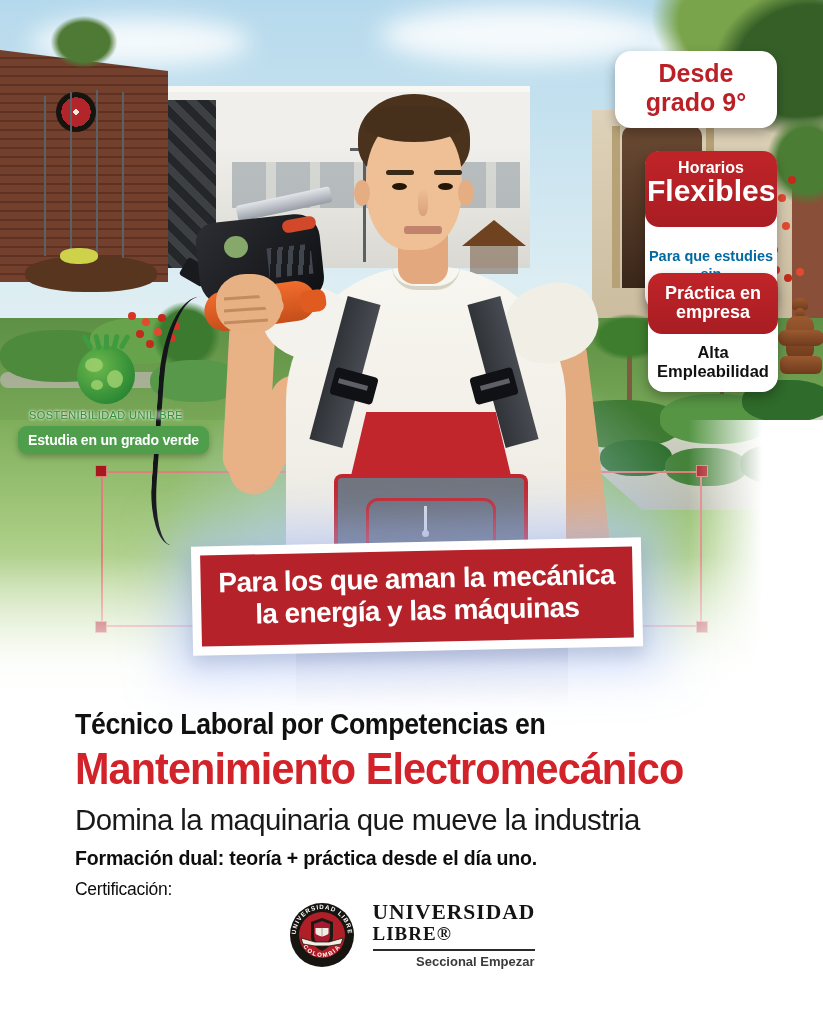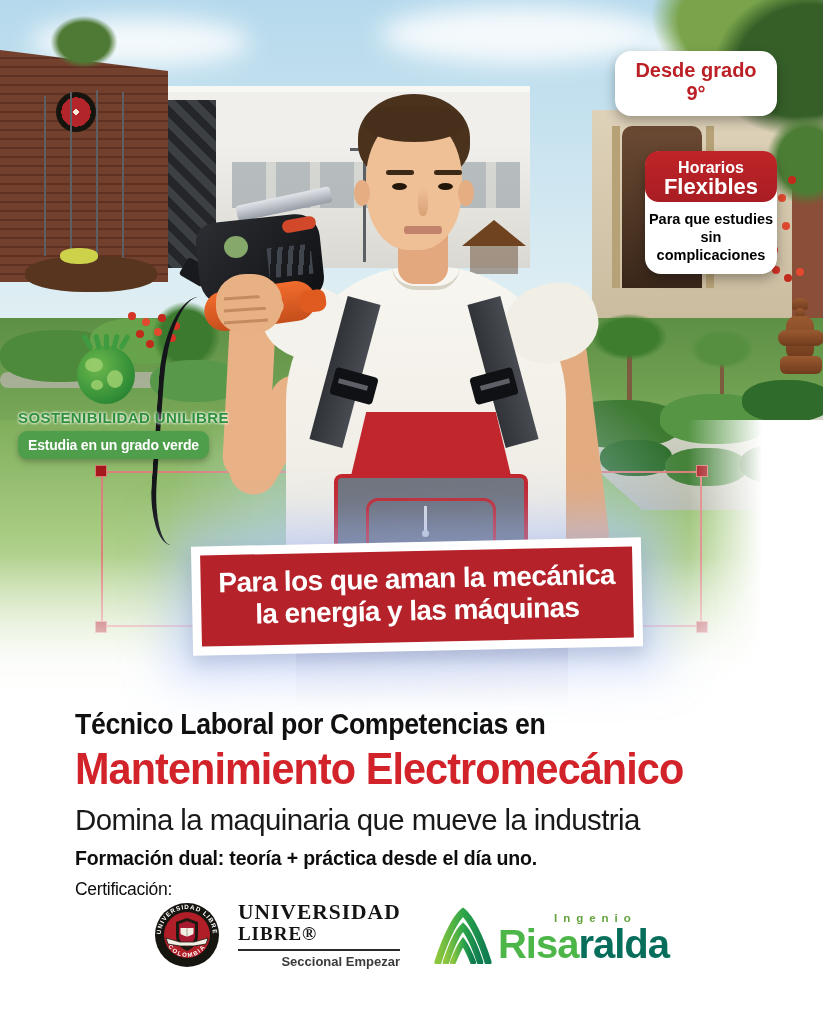--- a/index.html
+++ b/index.html
@@ -63,21 +63,21 @@
   .priceCap{font-size:17px;font-weight:bold;margin-top:-2px}
   .banner{position:absolute;left:192px;top:542px;width:450px;background:#fff;padding:9px;transform:rotate(-1.2deg);
           box-shadow:0 0 45px 22px rgba(165,190,255,.5),0 8px 18px rgba(0,0,0,.18)}
   .bannerIn{background:#b5222a;color:#fff;text-align:center;font-weight:bold;font-size:28px;
             letter-spacing:-.6px;line-height:1.16;padding:12px 4px 14px}
   .sustain{position:absolute;left:18px;top:346px;width:176px;text-align:center}
   .globe{position:relative;display:inline-block;width:58px;height:58px;border-radius:50%;
          background:radial-gradient(circle at 35% 35%,#6db84d,#2e8b35 70%,#1f6e28)}
   .gs{position:absolute;background:#9ed06f;border-radius:50%;opacity:.85}
   .blade{position:absolute;width:5px;height:16px;background:#3f9b3f;border-radius:3px;bottom:54px}
-  .susLabel{font-size:15px;font-weight:bold;color:#2f8f3a;letter-spacing:.4px;
+  .susLabel{font-size:11px;font-weight:normal;color:#2f8f3a;letter-spacing:.4px;
             text-shadow:0 0 3px #fff,0 0 3px #fff;margin-top:1px;white-space:nowrap}
   .susBadge{display:inline-block;margin-top:5px;background:#4f9e4c;color:#fff;font-weight:bold;font-size:14px;
             padding:6px 10px;border-radius:9px;box-shadow:0 3px 6px rgba(0,0,0,.25);white-space:nowrap;
             letter-spacing:-.2px}
   .fade{left:0;top:556px;width:823px;height:152px;background:linear-gradient(180deg,rgba(255,255,255,0),rgba(255,255,255,.93) 72%,#fff)}
   .whiteR{left:688px;top:420px;width:135px;height:290px;background:linear-gradient(90deg,rgba(255,255,255,0),#fff 55%)}
 
   
   .info{position:absolute;left:75px;top:708px;width:740px}
   .kicker{font-size:29px;font-weight:bold;color:#101010;letter-spacing:-.4px;transform:scaleX(.92);transform-origin:left;white-space:nowrap}
@@ -236,34 +236,44 @@
     <i class="whiteR"></i>
     <i class="fade"></i>
   </div>
 
   <div class="price">
     <div class="priceAmt">$ 2.140.000</div>
     <div class="priceCap">Inscripción gratis</div>
   </div>
 
   <div class="card" style="left:615px;top:51px;width:162px">
-    <div style="font-size:20px;font-weight:bold;color:#bb2026;padding:8px 14px 11px">Desde grado 9°</div>
+    <div style="font-size:25px;font-weight:bold;color:#bb2026;padding:8px 14px 11px">Desde grado 9°</div>
   </div>
 
   <div class="card" style="left:645px;top:151px;width:132px">
-    <div class="hd" style="padding:9px 2px 4px;line-height:1">
+    <div class="hd" style="padding:9px 2px 21px;line-height:1">
       <div style="font-size:16px">Horarios</div>
-      <div style="font-size:22px">Flexibles</div>
-    </div>
-    <div style="font-size:14.5px;font-weight:bold;color:#000000;padding:8px 2px 10px;line-height:1.25">
+      <div style="font-size:30px">Flexibles</div>
+    </div>
+    <div style="font-size:14.5px;font-weight:bold;color:#0369a1;padding:20px 2px 10px;line-height:1.25">
       <div>Para que estudies</div>
       <div>sin complicaciones</div>
     </div>
   </div>
 
+  <div class="card" style="left:648px;top:273px;width:130px">
+    <div class="hd" style="padding:11px 2px 12px;line-height:1.05;font-size:18px">
+      <div>Práctica en</div>
+      <div>empresa</div>
+    </div>
+    <div style="font-size:16.5px;font-weight:bold;color:#111;padding:9px 2px 11px;line-height:1.15">
+      <div>Alta</div>
+      <div>Empleabilidad</div>
+    </div>
+  </div>
 
   <div class="sustain">
     <span class="globe">
       <i class="blade" style="left:8px;transform:rotate(-30deg)"></i>
       <i class="blade" style="left:18px;transform:rotate(-14deg)"></i>
       <i class="blade" style="left:27px"></i>
       <i class="blade" style="left:36px;transform:rotate(14deg)"></i>
       <i class="blade" style="left:45px;transform:rotate(30deg)"></i>
       <i class="gs" style="left:8px;top:12px;width:18px;height:14px"></i>
       <i class="gs" style="left:30px;top:24px;width:16px;height:18px"></i>
@@ -309,33 +319,15 @@
       <path d="M12 36 L26 40 L40 40 L54 36 L52 42 L40 44 L26 44 L14 42 Z" fill="#f2eee4" stroke="#1c1812" stroke-width="0.8"></path>
     </svg>
 
     <div class="ulText">
       <div class="ulN1">UNIVERSIDAD</div>
       <div class="ulN2">LIBRE®</div>
       <div class="ulRule"></div>
       <div class="ulBranch">Seccional Empezar</div>
     </div>
 
-    <div class="rz">
-      <svg width="62" height="58" viewBox="0 0 62 58">
-        <defs>
-          <linearGradient id="rg" x1="0" y1="0" x2="1" y2="0">
-            <stop offset="0" stop-color="#8cc63e"></stop>
-              <stop offset="0.5" stop-color="#2ea649"></stop>
-              <stop offset="1" stop-color="#0e7c51"></stop>
-          </linearGradient>
-        </defs>
-        <path d="M6 56 C14 30 24 12 31 6 C38 12 48 30 56 56" fill="none" stroke="url(#rg)" stroke-width="7" stroke-linecap="round"></path>
-        <path d="M14 56 C20 38 26 26 31 21 C36 26 42 38 48 56" fill="none" stroke="url(#rg)" stroke-width="6.5" stroke-linecap="round"></path>
-        <path d="M21 56 C25 46 28 40 31 36 C34 40 37 46 41 56" fill="none" stroke="url(#rg)" stroke-width="6" stroke-linecap="round"></path>
-      </svg>
-      <div class="rzCol">
-        <div class="rzTop">Ingenio</div>
-        <div class="rzName"><span class="rzA">Risa</span><span class="rzB">ralda</span></div>
-      </div>
-    </div>
   </div>
 
 </div>
 
 </body></html>

